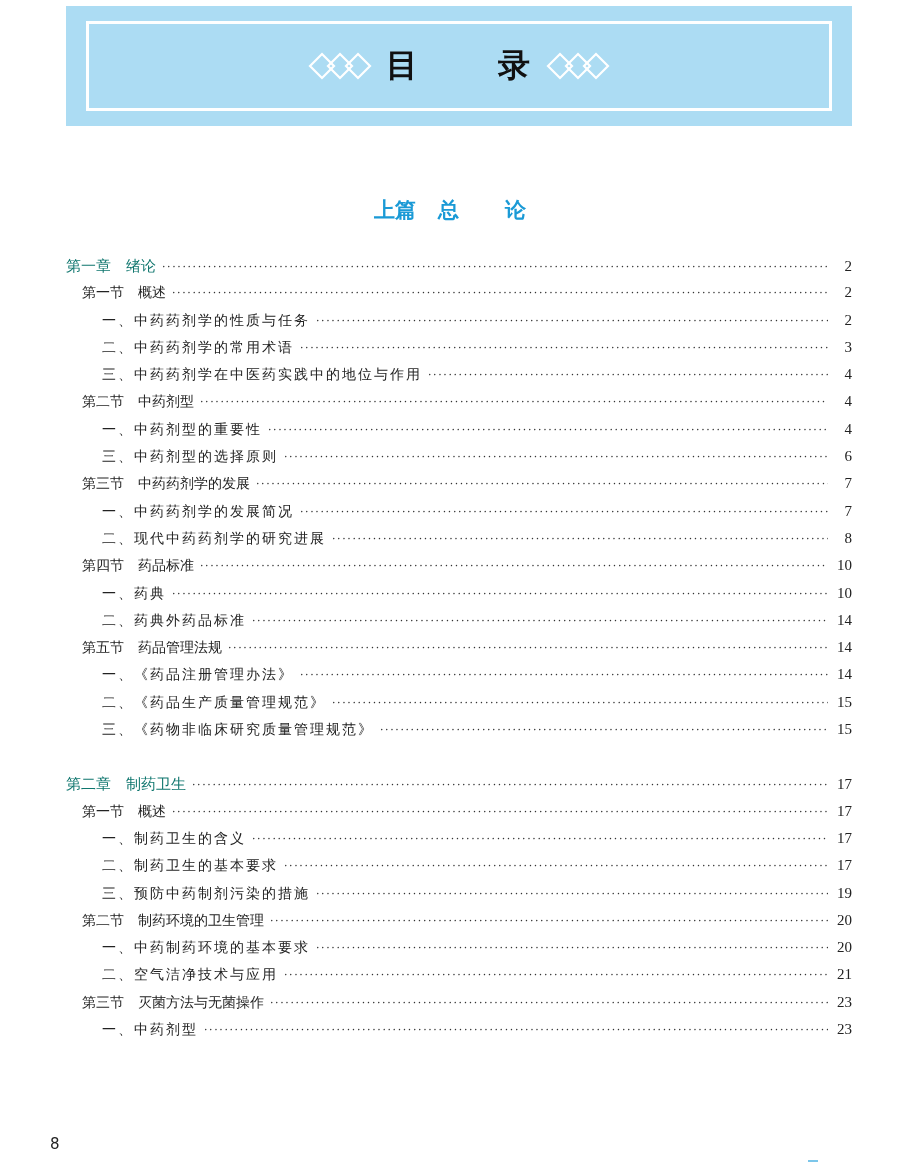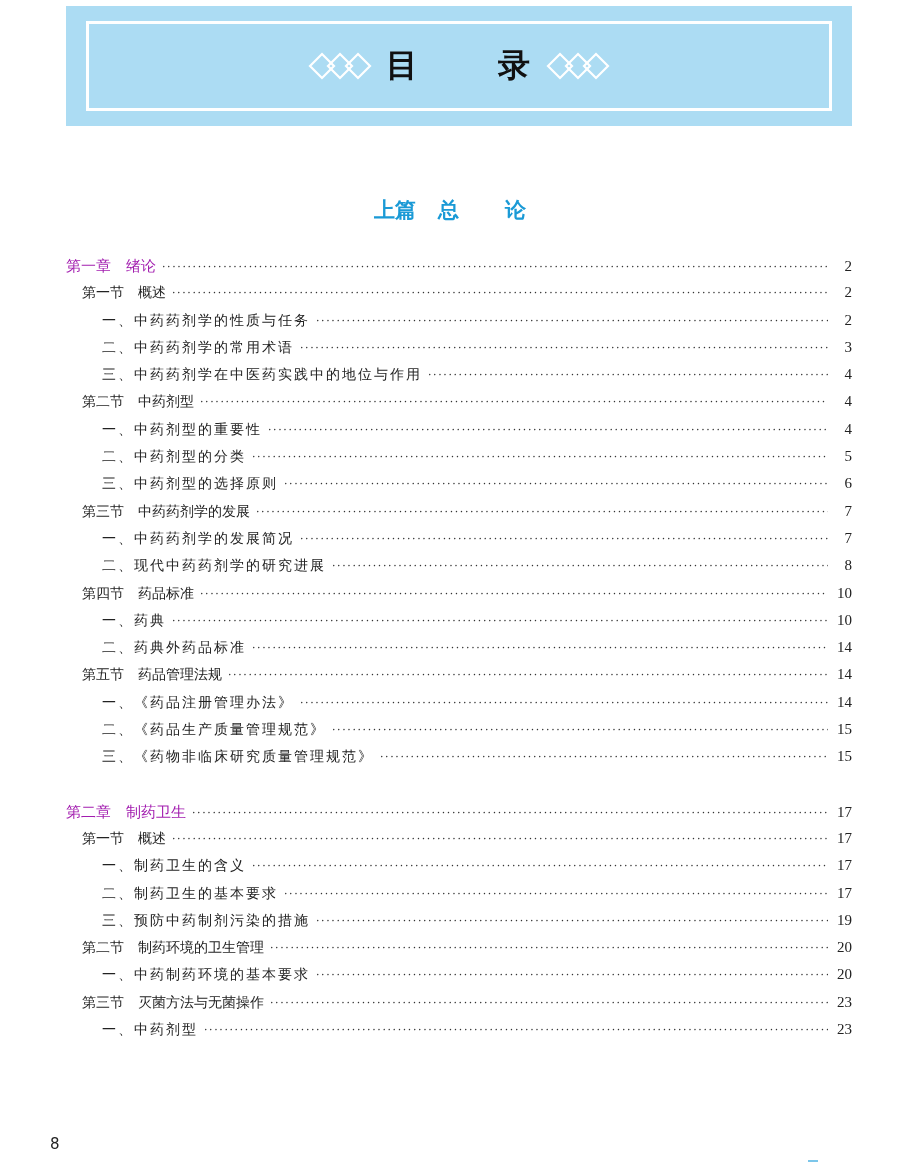--- a/index.html
+++ b/index.html
@@ -20,21 +20,21 @@
                 color: #1a9ad6; }
   .part-title span { display: inline-block; }
 
   .toc { position: absolute; left: 66px; top: 257px; width: 786px; }
   .row { display: flex; align-items: baseline; height: 27.3px; font-size: 14px; }
   .row .label { white-space: nowrap; font-family: Liberation Serif, serif; }
   .row .leader { flex: 1; overflow: hidden; white-space: nowrap; margin: 0 6px; color: #333;
                  font-size: 11px; letter-spacing: 1.6px; }
   .row .leader::before { content: "································································································································································································"; }
   .row .page { min-width: 18px; text-align: right; font-family: "Liberation Serif", serif; font-size: 15px; }
-  .row.chapter .label { color: #a21caf; font-family: "DejaVu Sans", sans-serif; font-size: 15px; }
+  .row.chapter .label { color: #0f766e; font-family: "DejaVu Sans", sans-serif; font-size: 15px; }
   .row.section { padding-left: 16px; }
   .row.item { padding-left: 36px; }
   .row.item .label { letter-spacing: 2px; }
   .gap { height: 27px; }
 
   .page-num { position: absolute; left: 50px; top: 1135px; font-family: "DejaVu Sans", sans-serif;
               font-size: 15px; color: #222; }
   .corner-mark { position: absolute; left: 808px; top: 1160px; width: 10px; height: 2px; background: #7cc6ea; }
 </style>
 </head>
@@ -100,25 +100,20 @@
       <span class="label">第二节　中药剂型</span>
       <span class="leader"></span>
       <span class="page">4</span>
     </div>
   <div class="row item">
       <span class="label">一、中药剂型的重要性</span>
       <span class="leader"></span>
       <span class="page">4</span>
     </div>
   <div class="row item">
-      <span class="label">二、中药剂型的分类</span>
-      <span class="leader"></span>
-      <span class="page">5</span>
-    </div>
-  <div class="row item">
       <span class="label">三、中药剂型的选择原则</span>
       <span class="leader"></span>
       <span class="page">6</span>
     </div>
 
   <div class="row section">
       <span class="label">第三节　中药药剂学的发展</span>
       <span class="leader"></span>
       <span class="page">7</span>
     </div>
@@ -202,20 +197,25 @@
   <div class="row section">
       <span class="label">第二节　制药环境的卫生管理</span>
       <span class="leader"></span>
       <span class="page">20</span>
     </div>
   <div class="row item">
       <span class="label">一、中药制药环境的基本要求</span>
       <span class="leader"></span>
       <span class="page">20</span>
     </div>
+  <div class="row item">
+      <span class="label">二、空气洁净技术与应用</span>
+      <span class="leader"></span>
+      <span class="page">21</span>
+    </div>
 
   <div class="row section">
       <span class="label">第三节　灭菌方法与无菌操作</span>
       <span class="leader"></span>
       <span class="page">23</span>
     </div>
   <div class="row item">
       <span class="label">一、中药剂型</span>
       <span class="leader"></span>
       <span class="page">23</span>

